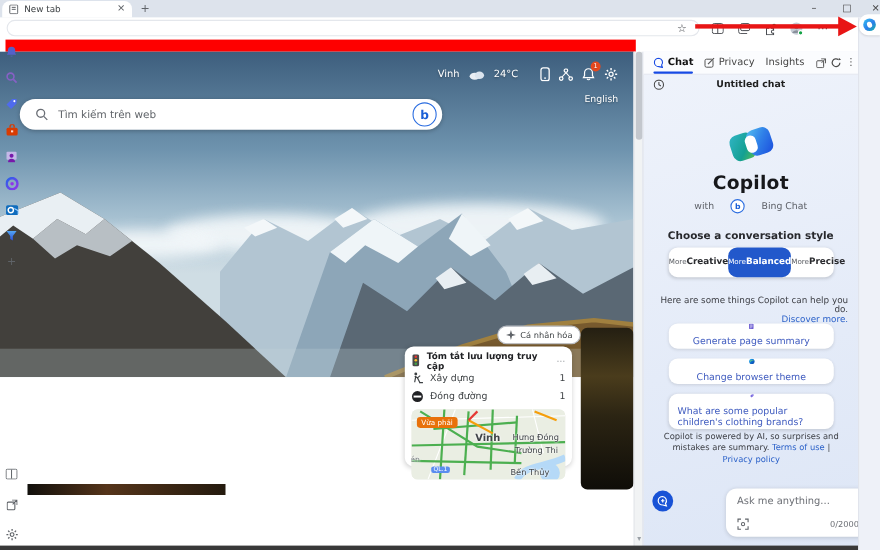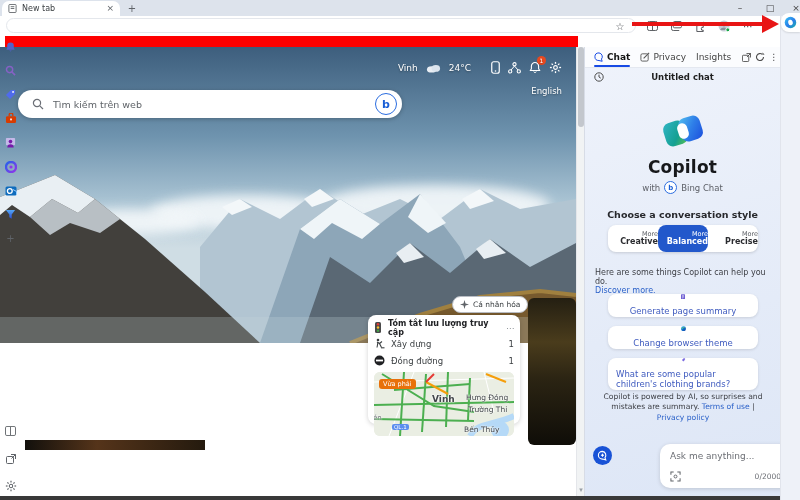--- a/index.html
+++ b/index.html
@@ -66,33 +66,33 @@
            border-bottom:1px solid #e4e8f0;display:flex;align-items:center;padding:0 6px;box-sizing:border-box;gap:4px;}
   .cp-tab{display:flex;align-items:center;gap:3px;font-size:9px;color:#454545;padding:0 3px;height:100%;position:relative;}
   .cp-tab.active{color:#141414;font-weight:bold;}
   .cp-tab.active .underline{position:absolute;left:3px;right:3px;bottom:0;height:2.5px;background:#174ae4;border-radius:2px;}
   .cp-hbtn{color:#4c4c4c;font-size:9px;width:14px;height:14px;}
   .cp-sub{position:absolute;left:0;top:21px;width:100%;height:17px;display:flex;align-items:center;}
   .cp-sub-title{position:absolute;left:0;width:100%;text-align:center;font-size:8.5px;font-weight:bold;color:#1f1f1f;}
   .cp-name{position:absolute;left:0;top:110px;width:100%;text-align:center;
            font-size:17px;font-weight:bold;color:#17181b;letter-spacing:.2px;}
   .cp-with{position:absolute;left:0;top:134px;width:100%;display:flex;justify-content:center;
-           align-items:center;gap:4px;font-size:8.5px;color:#5c5f66;}
+           align-items:center;gap:15px;font-size:8.5px;color:#5c5f66;}
   .bing-sm{width:11px;height:11px;border-radius:50%;background:#fff;border:1px solid #2b6de0;
            color:#1a5fd6;font-size:7px;font-weight:bold;}
   .cp-style-h{position:absolute;left:0;top:162px;width:100%;text-align:center;font-size:9.5px;
               font-weight:bold;color:#27282c;}
   .seg{position:absolute;left:23px;top:178px;width:150px;height:27px;background:#fff;border-radius:8px;
        box-shadow:0 1px 3px rgba(0,0,0,.15);display:flex;}
-  .seg-opt{flex:1;display:flex;flex-direction:column;align-items:flex-end;justify-content:center;line-height:1.1;}
+  .seg-opt{flex:1;display:flex;flex-direction:row;align-items:center;justify-content:center;line-height:1.1;}
   .seg-top{font-size:6.5px;color:#5a5d63;}
   .seg-bot{font-size:8px;font-weight:bold;color:#2b2c30;}
   .seg-opt.sel{background:#2258cb;border-radius:8px;}
   .seg-opt.sel .seg-top,.seg-opt.sel .seg-bot{color:#fff;}
-  .cp-intro{position:absolute;left:10px;top:221px;width:176px;text-align:left;font-size:8px;color:#3c3e44;}
+  .cp-intro{position:absolute;left:10px;top:221px;width:176px;text-align:right;font-size:8px;color:#3c3e44;}
   .cp-link{color:#2c62c9;}
   .sugg{position:absolute;left:23px;width:150px;background:#fff;border-radius:8px;
         box-shadow:0 1px 3px rgba(0,0,0,.12);display:flex;align-items:center;gap:7px;
         padding:0 8px;box-sizing:border-box;flex-direction:column;}
   .sugg-txt{font-size:8.5px;color:#3f5bbf;line-height:1.25;}
   .cp-disc{position:absolute;left:12px;top:345px;width:172px;text-align:center;font-size:7.6px;color:#3e4046;line-height:1.35;}
   .cp-circle{position:absolute;left:8px;top:399px;width:19px;height:19px;border-radius:50%;
              background:#1852d6;color:#fff;}
   .cp-input{position:absolute;left:40px;top:397px;width:148px;height:44px;background:#fff;border-radius:10px;
             box-shadow:0 1px 4px rgba(0,0,0,.15);box-sizing:border-box;padding:7px 8px 5px 10px;margin-left:35px;}

